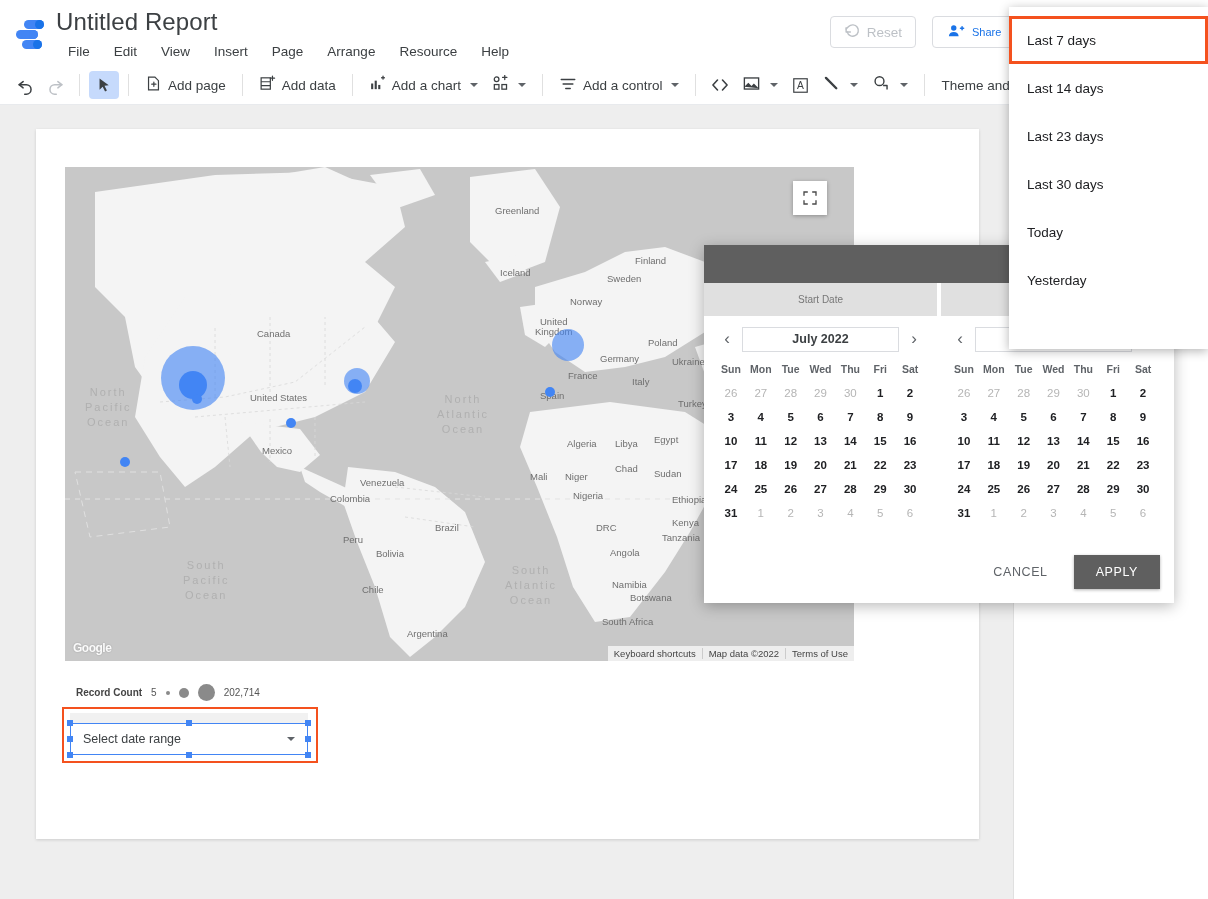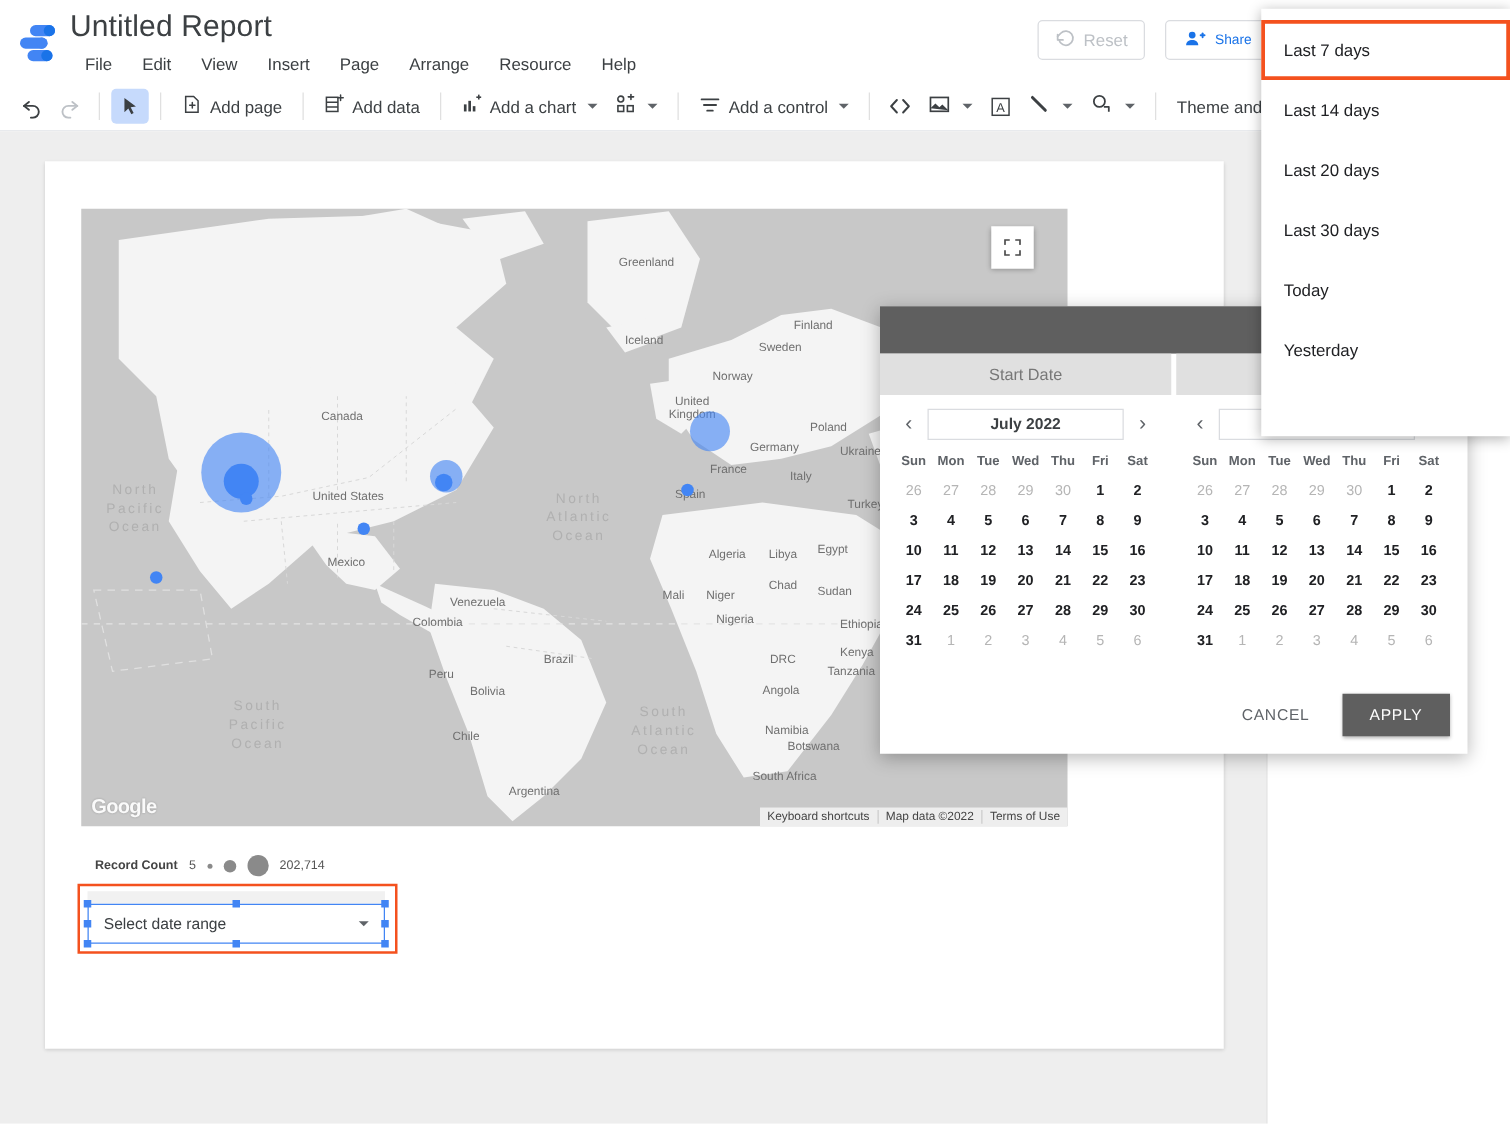--- a/index.html
+++ b/index.html
@@ -82,21 +82,21 @@
     position:absolute; font-size:9.5px; color:#6f6f6f; white-space:nowrap;
     font-family:"Liberation Sans", sans-serif;
   }
   .ocean-label {
     position:absolute; font-size:11px; color:#b0b0b0; letter-spacing:2px;
     text-align:center; line-height:15px; white-space:nowrap;
   }
   .bubble { position:absolute; border-radius:50%; background:#4285f4; }
   .bubble.soft { background:rgba(66,133,244,0.62); }
   .gmlogo {
-    position:absolute; left:8px; bottom:6px; font-size:16px; font-weight:bold; letter-spacing:-0.5px;
+    position:absolute; left:8px; bottom:6px; font-size:12px; font-weight:bold; letter-spacing:-0.5px;
     color:#ffffff; text-shadow:0 0 2px rgba(0,0,0,0.25); opacity:0.92;
   }
   .fs-btn {
     position:absolute; right:27px; top:14px; width:34px; height:34px; background:#fff;
     box-shadow:0 1px 4px rgba(0,0,0,0.3); display:flex; align-items:center; justify-content:center; cursor:pointer;
   }
   .map-footer {
     position:absolute; right:0; bottom:0; height:15px; display:flex; align-items:center;
     background:rgba(245,245,245,0.85); font-size:9.5px; color:#444;
   }
@@ -125,21 +125,21 @@
   
   .right-panel { position:absolute; left:1013px; top:105px; width:195px; height:794px; background:#fff; border-left:1px solid #e0e0e0; }
 
   
   .dp {
     position:absolute; left:704px; top:245px; width:470px; height:358px;
     background:#fff; box-shadow:0 3px 14px rgba(0,0,0,0.28);
   }
   .dp-top { height:38px; background:#5f5f5f; }
   .dp-tabs { height:33px; display:flex; gap:4px; background:#fff; }
-  .dp-tab { flex:1; background:#e0e0e0; display:flex; align-items:center; justify-content:center; font-size:13px; color:#777; cursor:pointer; }
+  .dp-tab { flex:1; background:#e0e0e0; display:flex; align-items:center; justify-content:center; font-size:10px; color:#777; cursor:pointer; }
   .dp-cals { display:flex; padding:10px 0 0 0; }
   .cal { width:233px; padding:0 12px; }
   .cal-nav { display:flex; align-items:center; justify-content:space-between; height:26px; margin-bottom:8px; }
   .cal-arrow { width:22px; height:22px; display:flex; align-items:center; justify-content:center; color:#5f6368; font-size:17px; cursor:pointer; }
   .cal-month {
     flex:1; margin:0 4px; height:25px; border:1px solid #dadce0; background:#fff;
     display:flex; align-items:center; justify-content:center;
     font-size:12.5px; font-weight:bold; color:#3c4043; cursor:pointer;
   }
   .cal-grid { display:grid; grid-template-columns:repeat(7,1fr); row-gap:6px; }
@@ -416,21 +416,21 @@
             <div class="map-label" style="left: 550px; top: 271px;">Libya</div>
             <div class="map-label" style="left: 589px; top: 267px;">Egypt</div>
             <div class="map-label" style="left: 672px; top: 281px;">Saudi Ar</div>
             <div class="map-label" style="left: 465px; top: 304px;">Mali</div>
             <div class="map-label" style="left: 500px; top: 304px;">Niger</div>
             <div class="map-label" style="left: 589px; top: 301px;">Sudan</div>
             <div class="map-label" style="left: 550px; top: 296px;">Chad</div>
             <div class="map-label" style="left: 508px; top: 323px;">Nigeria</div>
             <div class="map-label" style="left: 607px; top: 327px;">Ethiopia</div>
             <div class="map-label" style="left: 607px; top: 350px;">Kenya</div>
-            <div class="map-label" style="left: 551px; top: 355px;">DRC</div>
+            <div class="map-label" style="left: 531px; top: 355px;">DRC</div>
             <div class="map-label" style="left: 597px; top: 365px;">Tanzania</div>
             <div class="map-label" style="left: 545px; top: 380px;">Angola</div>
             <div class="map-label" style="left: 547px; top: 412px;">Namibia</div>
             <div class="map-label" style="left: 565px; top: 425px;">Botswana</div>
             <div class="map-label" style="left: 640px; top: 410px;">Madag</div>
             <div class="map-label" style="left: 537px; top: 449px;">South Africa</div>
             <div class="map-label" style="left: 295px; top: 310px;">Venezuela</div>
             <div class="map-label" style="left: 265px; top: 326px;">Colombia</div>
             <div class="map-label" style="left: 370px; top: 355px;">Brazil</div>
             <div class="map-label" style="left: 278px; top: 367px;">Peru</div>
@@ -623,19 +623,19 @@
     </div>
     <div class="dp-actions">
       <div class="dp-cancel">CANCEL</div>
       <div class="dp-apply">APPLY</div>
     </div>
   </div>
 
   <div class="menu" id="range-menu">
       <div class="menu-item highlighted">Last 7 days</div>
       <div class="menu-item">Last 14 days</div>
-      <div class="menu-item">Last 20 days</div>
+      <div class="menu-item">Last 23 days</div>
       <div class="menu-item">Last 30 days</div>
       <div class="menu-item">Today</div>
       <div class="menu-item">Yesterday</div>
     </div>
 
 </div>
 
 </body></html>

